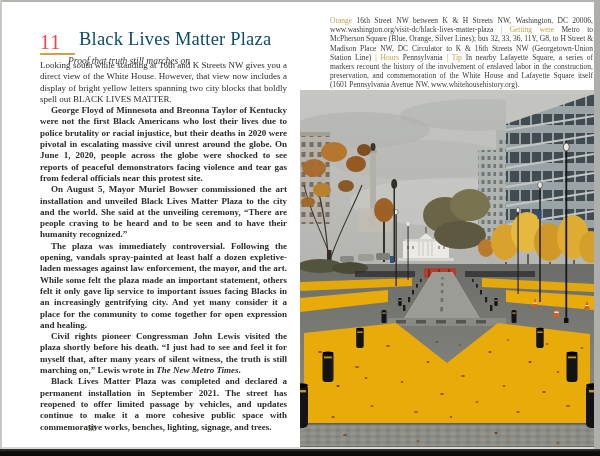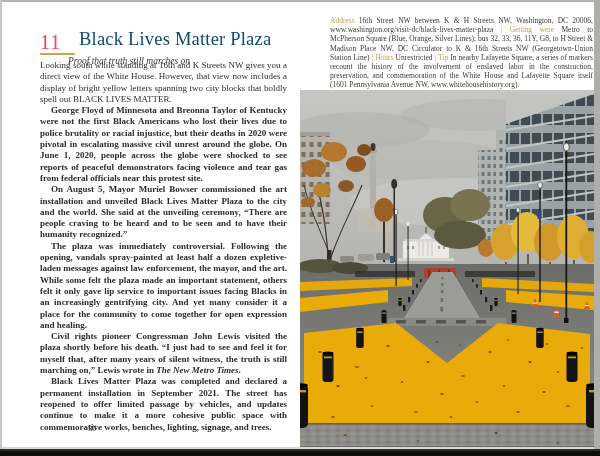--- a/index.html
+++ b/index.html
@@ -72,28 +72,28 @@
       <p class="indent">The plaza was immediately controversial. Following the opening, vandals spray-painted at least half a dozen expletive-laden messages against law enforcement, the mayor, and the art. While some felt the plaza made an important statement, others felt it only gave lip service to important issues facing Blacks in an increasingly gentrifying city. And yet many consider it a place for the community to come together for open expression and healing.</p>
       <p class="indent"><span>Civil rights pioneer Congressman John Lewis visited the plaza shortly before his death. “I just had to see and feel it for myself that, after many years of silent witness, the truth is still marching on,” Lewis wrote in </span><i>The New Metro Times</i><span>.</span></p>
       <p class="indent">Black Lives Matter Plaza was completed and declared a permanent installation in September 2021. The street has reopened to offer limited passage by vehicles, and updates continue to make it a more cohesive public space with commemorative works, benches, lighting, signage, and trees.</p>
     </div>
 
     <div class="page-number">30</div>
   </div>
 
   <div class="info-block">
     <p>
-      <span class="gold">Address</span>
+      <span class="gold">Orange</span>
       <span>16th Street NW between K &amp; H Streets NW, Washington, DC 20006, www.washington.org/visit-dc/black-lives-matter-plaza</span>
       <span class="gold">|</span>
       <span class="gold">Getting were</span>
       <span>Metro to McPherson Square (Blue, Orange, Silver Lines); bus 32, 33, 36, 11Y, G8, to H Street &amp; Madison Place NW, DC Circulator to K &amp; 16th Streets NW (Georgetown-Union Station Line)</span>
       <span class="gold">|</span>
       <span class="gold">Hours</span>
-      <span>Unrestricted</span>
+      <span>Pennsylvania</span>
       <span class="gold">|</span>
       <span class="gold">Tip</span>
       <span>In nearby Lafayette Square, a series of markers recount the history of the involvement of enslaved labor in the construction, preservation, and commemoration of the White House and Lafayette Square itself (1601 Pennsylvania Avenue NW, www.whitehousehistory.org).</span>
     </p>
   </div>
 
   <div class="photo" role="img" aria-label="Street-level view down Black Lives Matter Plaza toward the White House: giant yellow letters painted on the roadway, rows of black bollards along a central walkway, autumn trees, street lamps and an office building under an overcast sky">
     <svg viewBox="0 0 294 359" preserveAspectRatio="none">
       <defs>
         <linearGradient id="sky" x1="0" y1="0" x2="0" y2="1">

